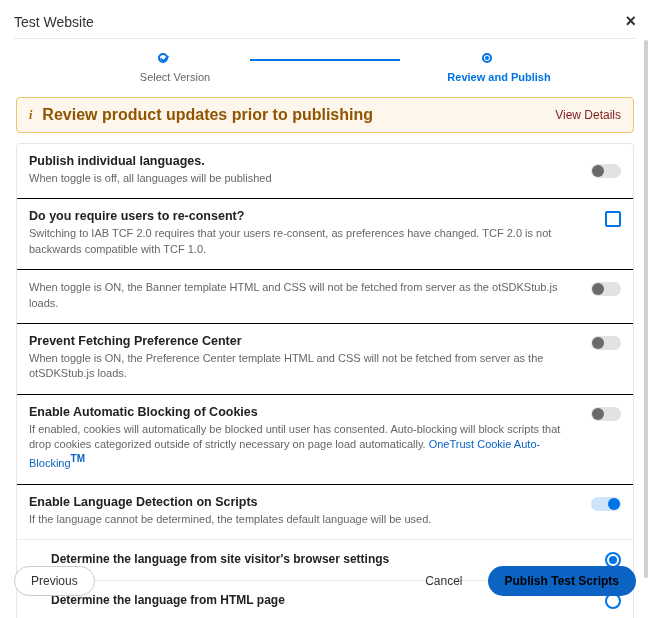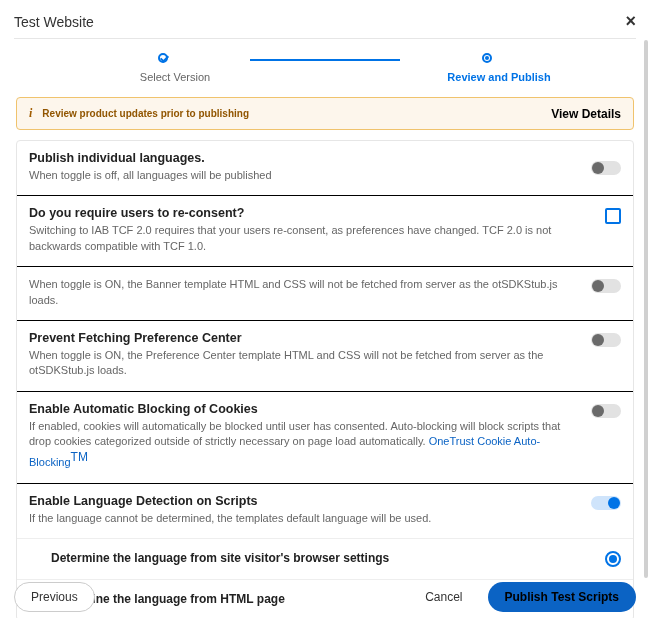--- a/index.html
+++ b/index.html
@@ -14,41 +14,41 @@
   .step-dot { width: 10px; height: 10px; border-radius: 50%; border: 2px solid #0073e6; background: #fff; position: relative; }
   .step-dot.done { background: #fff; }
   .step-dot.done::after { content: ""; position: absolute; left: 2px; top: -1px; width: 3px; height: 6px; border: solid #0073e6; border-width: 0 2px 2px 0; transform: rotate(45deg); }
   .step-dot.active::after { content: ""; position: absolute; inset: 1px; border-radius: 50%; background: #0073e6; }
   .step-line { height: 2px; width: 150px; background: #0073e6; margin: 0 2px 16px 2px; align-self: flex-start; margin-top: 6px; }
   .step-label { font-size: 11px; margin-top: 8px; margin-left: 24px; }
   .step-label.muted { color: #666; }
   .step-label.active-lbl { color: #0073e6; font-weight: 600; }
   .banner { display: flex; align-items: center; border: 1px solid #f0c36d; background: #fdf6ec; border-radius: 4px; padding: 8px 12px; margin: 10px 2px 10px 2px; }
   .banner .info-i { font-family: Georgia, serif; font-style: italic; font-weight: 700; color: #a15c00; margin-right: 10px; font-size: 12px; }
-  .banner .msg { flex: 1; font-size: 10px; color: #915500; font-weight: 600; }
-  .banner .link { font-size: 12px; font-weight: 700; color: #000000; cursor: pointer; }
+  .banner .msg { flex: 1; font-size: 16px; color: #915500; font-weight: 600; }
+  .banner .link { font-size: 12px; font-weight: 400; color: #7f1d1d; cursor: pointer; }
   .panel { border: 1px solid #e6e6e6; border-radius: 4px; margin: 0 2px; }
   .row { display: flex; padding: 10px 12px 12px 12px; border-top: 1px solid #000000; }
   .row:first-child { border-top: none; align-items: center; }
   .row .content { flex: 1; padding-right: 12px; }
   .row .ctrl { flex: 0 0 36px; display: flex; align-items: flex-start; justify-content: flex-end; padding-top: 2px; }
   .row h4 { font-size: 12.5px; font-weight: 700; color: #222; margin-bottom: 3px; }
   .row p { font-size: 11px; color: #666; line-height: 1.4; }
   .inline-link { color: #0b63c4; cursor: pointer; }
-  .sup-tm { font-size: 12px; vertical-align: super; }
+  .sup-tm { font-size: 10px; vertical-align: super; font-weight: bold; }
   .toggle { width: 30px; height: 14px; border-radius: 10px; background: #e2e2e2; position: relative; cursor: pointer; }
   .toggle .knob { width: 12px; height: 12px; border-radius: 50%; background: #6a6a6a; position: absolute; top: 1px; left: 1px; transition: none; }
   .toggle.on { background: #cfe4fb; }
   .toggle.on .knob { background: #0073e6; left: 17px; }
   .chk { width: 16px; height: 16px; border: 2px solid #0073e6; border-radius: 2px; cursor: pointer; background: #fff; }
   .sub { padding: 12px 12px 12px 34px; border-top: 1px solid #eee; display: flex; }
   .sub .lbl { flex: 1; font-size: 12px; font-weight: 700; color: #222; }
   .radio { width: 16px; height: 16px; border: 2px solid #0073e6; border-radius: 50%; cursor: pointer; position: relative; background: #fff; }
   .radio.checked::after { content: ""; position: absolute; inset: 2px; background: #0073e6; border-radius: 50%; }
-  .footer { position: absolute; left: 14px; right: 14px; bottom: 6px; display: flex; align-items: center; }
+  .footer { position: absolute; left: 14px; right: 14px; bottom: 22px; display: flex; align-items: center; }
   .btn { font-size: 12px; border-radius: 16px; padding: 7px 16px; cursor: pointer; border: 1px solid transparent; }
   .btn.outline { background: #fff; border: 1px solid #ccc; color: #333; }
   .btn.ghost { background: transparent; color: #333; margin-left: auto; margin-right: 8px; }
   .btn.primary { background: #0b63c4; color: #000000; font-weight: 600; }
   .scroll-indicator { position: absolute; right: 2px; top: 40px; bottom: 40px; width: 4px; background: #d0d0d0; border-radius: 2px; }
 </style>
 </head>
 <body>
 
 <div class="dialog">

